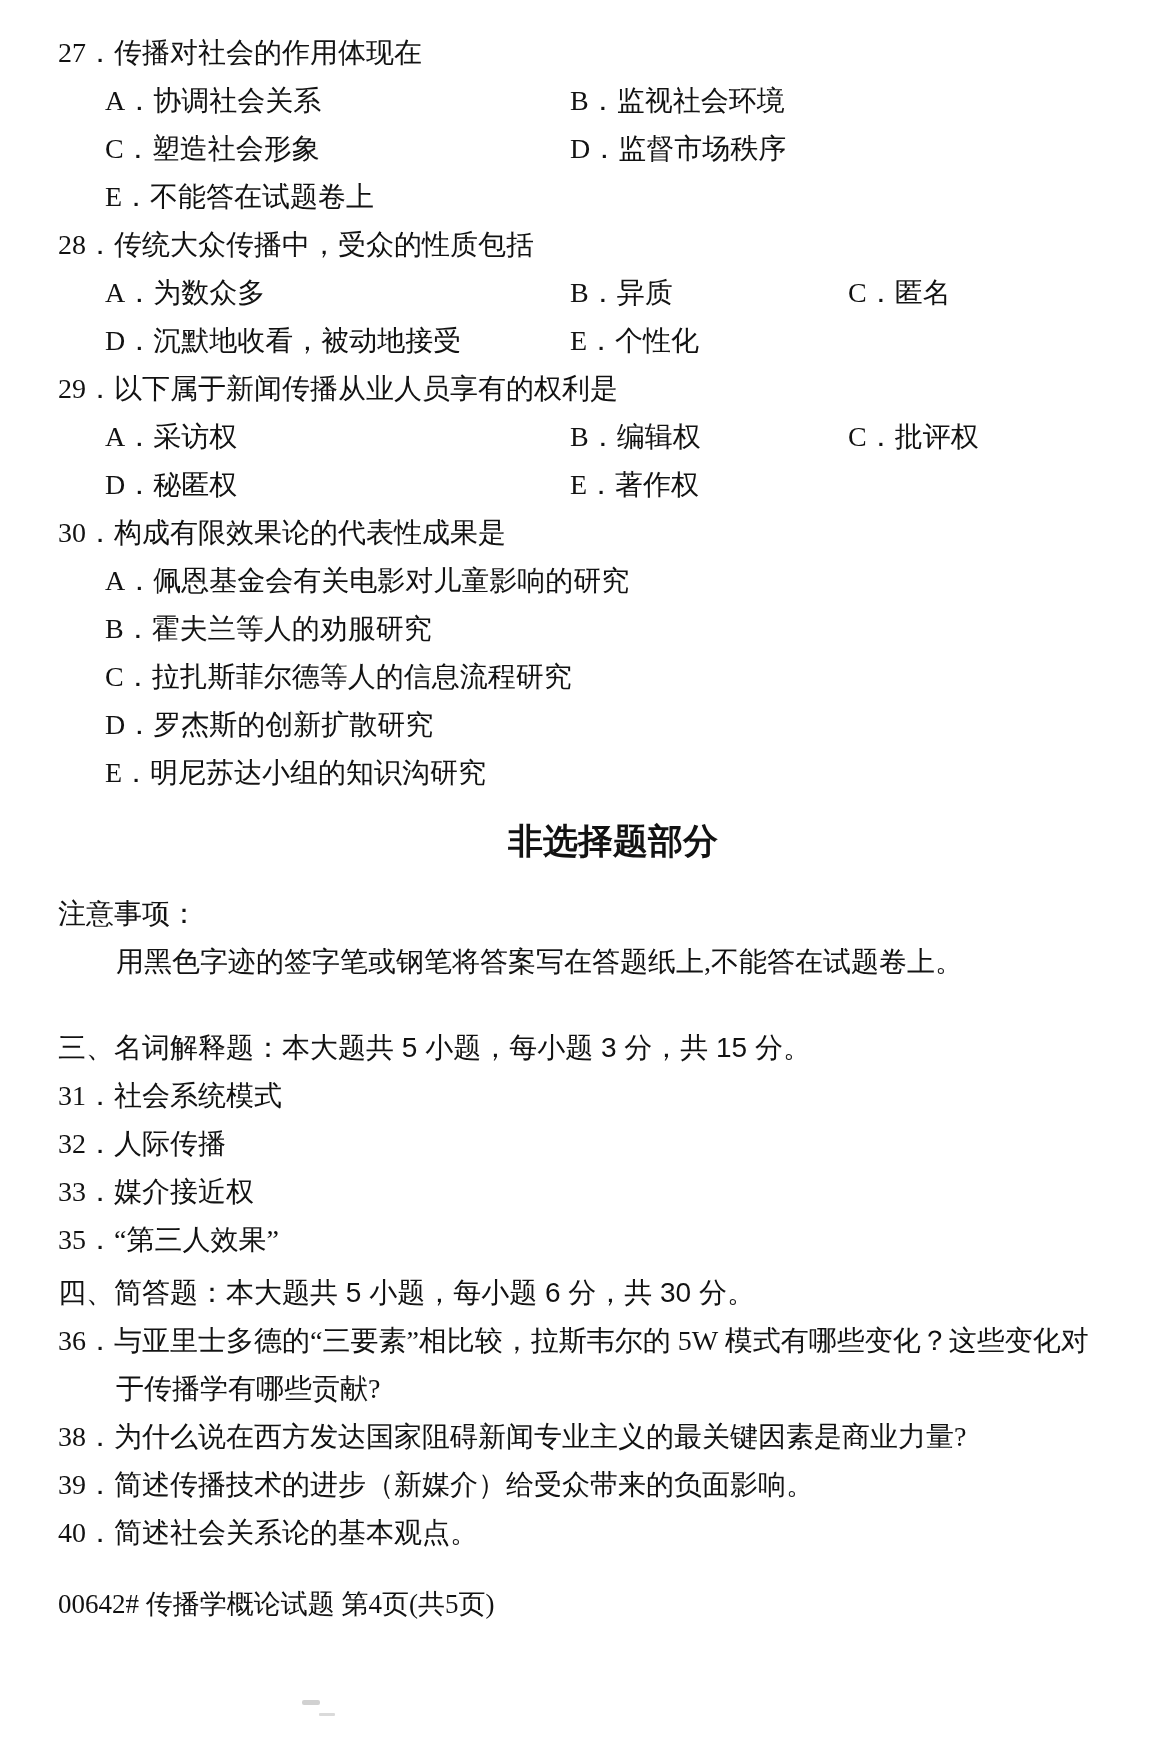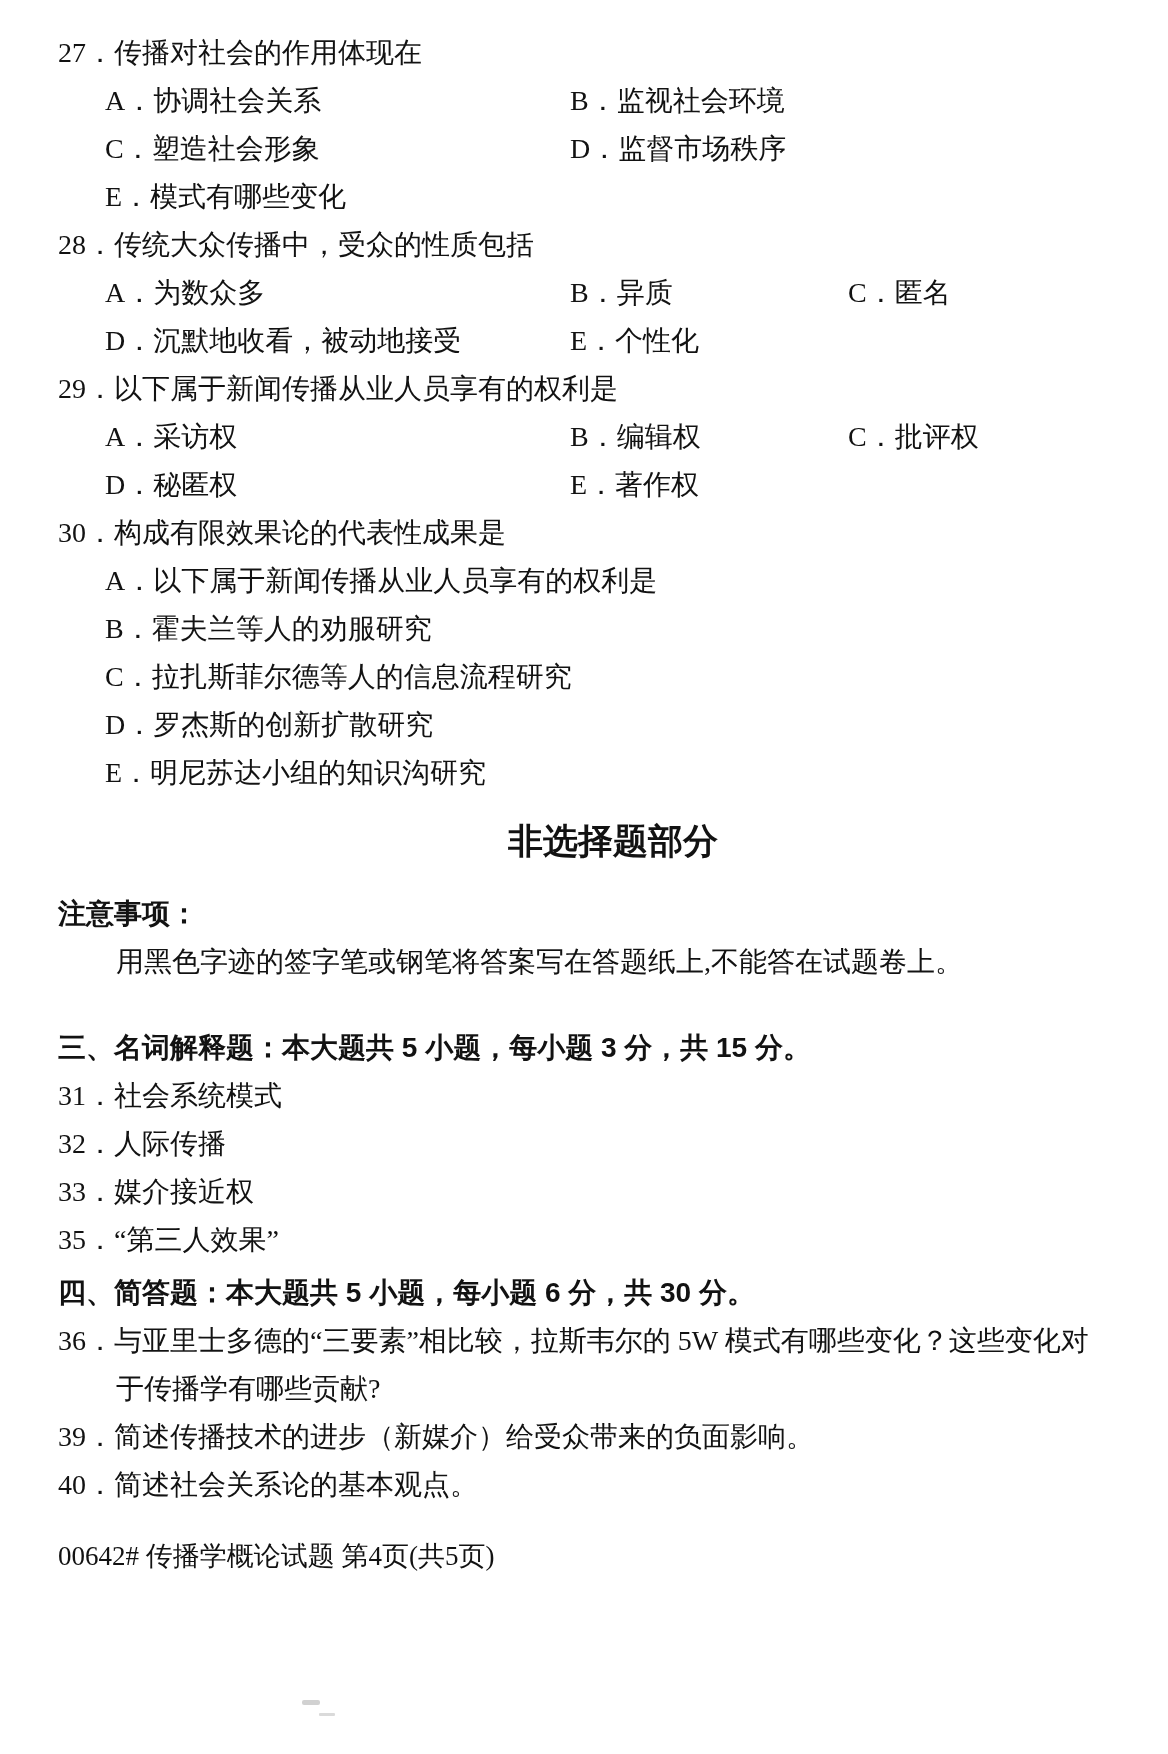--- a/index.html
+++ b/index.html
@@ -8,21 +8,21 @@
     margin:0 auto;background:#ffffff;color:#121212;
     padding:29px 28px 0 58px;position:relative;overflow:hidden;
     font-family:"Liberation Serif","DejaVu Serif",serif;
     font-size:28px;
   }
   .line{height:48px;line-height:48px;white-space:nowrap;}
   .row{padding-left:47px;}
   .opt{display:inline-block;}
   .w1{width:465px;}
   .w2{width:278px;}
-  .hei{font-family:"Liberation Sans","DejaVu Sans",sans-serif;font-weight:bold;}
+  .hei{font-family:"Liberation Sans","DejaVu Sans",sans-serif;font-weight:normal;}
   .heading{
     font-family:"Liberation Sans","DejaVu Sans",sans-serif;font-weight:bold;
     font-size:35px;text-align:center;height:48px;line-height:48px;
     margin-top:20px;position:relative;left:14px;
   }
   .notice-title{margin-top:25px;}
   .indent{padding-left:58px;}
   .sec3{margin-top:38px;}
   .sec4{margin-top:5px;}
   .footer{
@@ -40,59 +40,60 @@
 <div class="page">
 
   <div class="line"><span>27．</span><span>传播对社会的作用体现在</span></div>
   <div class="line row">
     <span class="opt w1">A．协调社会关系</span><span class="opt">B．监视社会环境</span>
   </div>
   <div class="line row">
     <span class="opt w1">C．塑造社会形象</span><span class="opt">D．监督市场秩序</span>
   </div>
   <div class="line row">
-    <span class="opt">E．模式有哪些变化</span>
+    <span class="opt">E．不能答在试题卷上</span>
   </div>
 
   <div class="line"><span>28．</span><span>传统大众传播中，受众的性质包括</span></div>
   <div class="line row">
     <span class="opt w1">A．为数众多</span><span class="opt w2">B．异质</span><span class="opt">C．匿名</span>
   </div>
   <div class="line row">
     <span class="opt w1">D．沉默地收看，被动地接受</span><span class="opt">E．个性化</span>
   </div>
 
   <div class="line"><span>29．</span><span>以下属于新闻传播从业人员享有的权利是</span></div>
   <div class="line row">
     <span class="opt w1">A．采访权</span><span class="opt w2">B．编辑权</span><span class="opt">C．批评权</span>
   </div>
   <div class="line row">
     <span class="opt w1">D．秘匿权</span><span class="opt">E．著作权</span>
   </div>
 
   <div class="line"><span>30．</span><span>构成有限效果论的代表性成果是</span></div>
-  <div class="line row"><span class="opt">A．以下属于新闻传播从业人员享有的权利是</span></div>
+  <div class="line row"><span class="opt">A．佩恩基金会有关电影对儿童影响的研究</span></div>
   <div class="line row"><span class="opt">B．霍夫兰等人的劝服研究</span></div>
   <div class="line row"><span class="opt">C．拉扎斯菲尔德等人的信息流程研究</span></div>
   <div class="line row"><span class="opt">D．罗杰斯的创新扩散研究</span></div>
   <div class="line row"><span class="opt">E．明尼苏达小组的知识沟研究</span></div>
 
   <div class="heading">非选择题部分</div>
 
   <div class="line hei notice-title">注意事项：</div>
   <div class="line indent">用黑色字迹的签字笔或钢笔将答案写在答题纸上,不能答在试题卷上。</div>
 
   <div class="line hei sec3">三、名词解释题：本大题共 5 小题，每小题 3 分，共 15 分。</div>
   <div class="line">31．社会系统模式</div>
   <div class="line">32．人际传播</div>
   <div class="line">33．媒介接近权</div>
   <div class="line">35．“第三人效果”</div>
 
   <div class="line hei sec4">四、简答题：本大题共 5 小题，每小题 6 分，共 30 分。</div>
   <div class="line">36．与亚里士多德的“三要素”相比较，拉斯韦尔的 5W 模式有哪些变化？这些变化对</div>
   <div class="line indent">于传播学有哪些贡献?</div>
+  <div class="line">38．为什么说在西方发达国家阻碍新闻专业主义的最关键因素是商业力量?</div>
   <div class="line">39．简述传播技术的进步（新媒介）给受众带来的负面影响。</div>
   <div class="line">40．简述社会关系论的基本观点。</div>
 
   <div class="footer">00642# 传播学概论试题 第4页(共5页)</div>
   <div class="artifact"></div>
 
 </div>
 
 </body></html>

